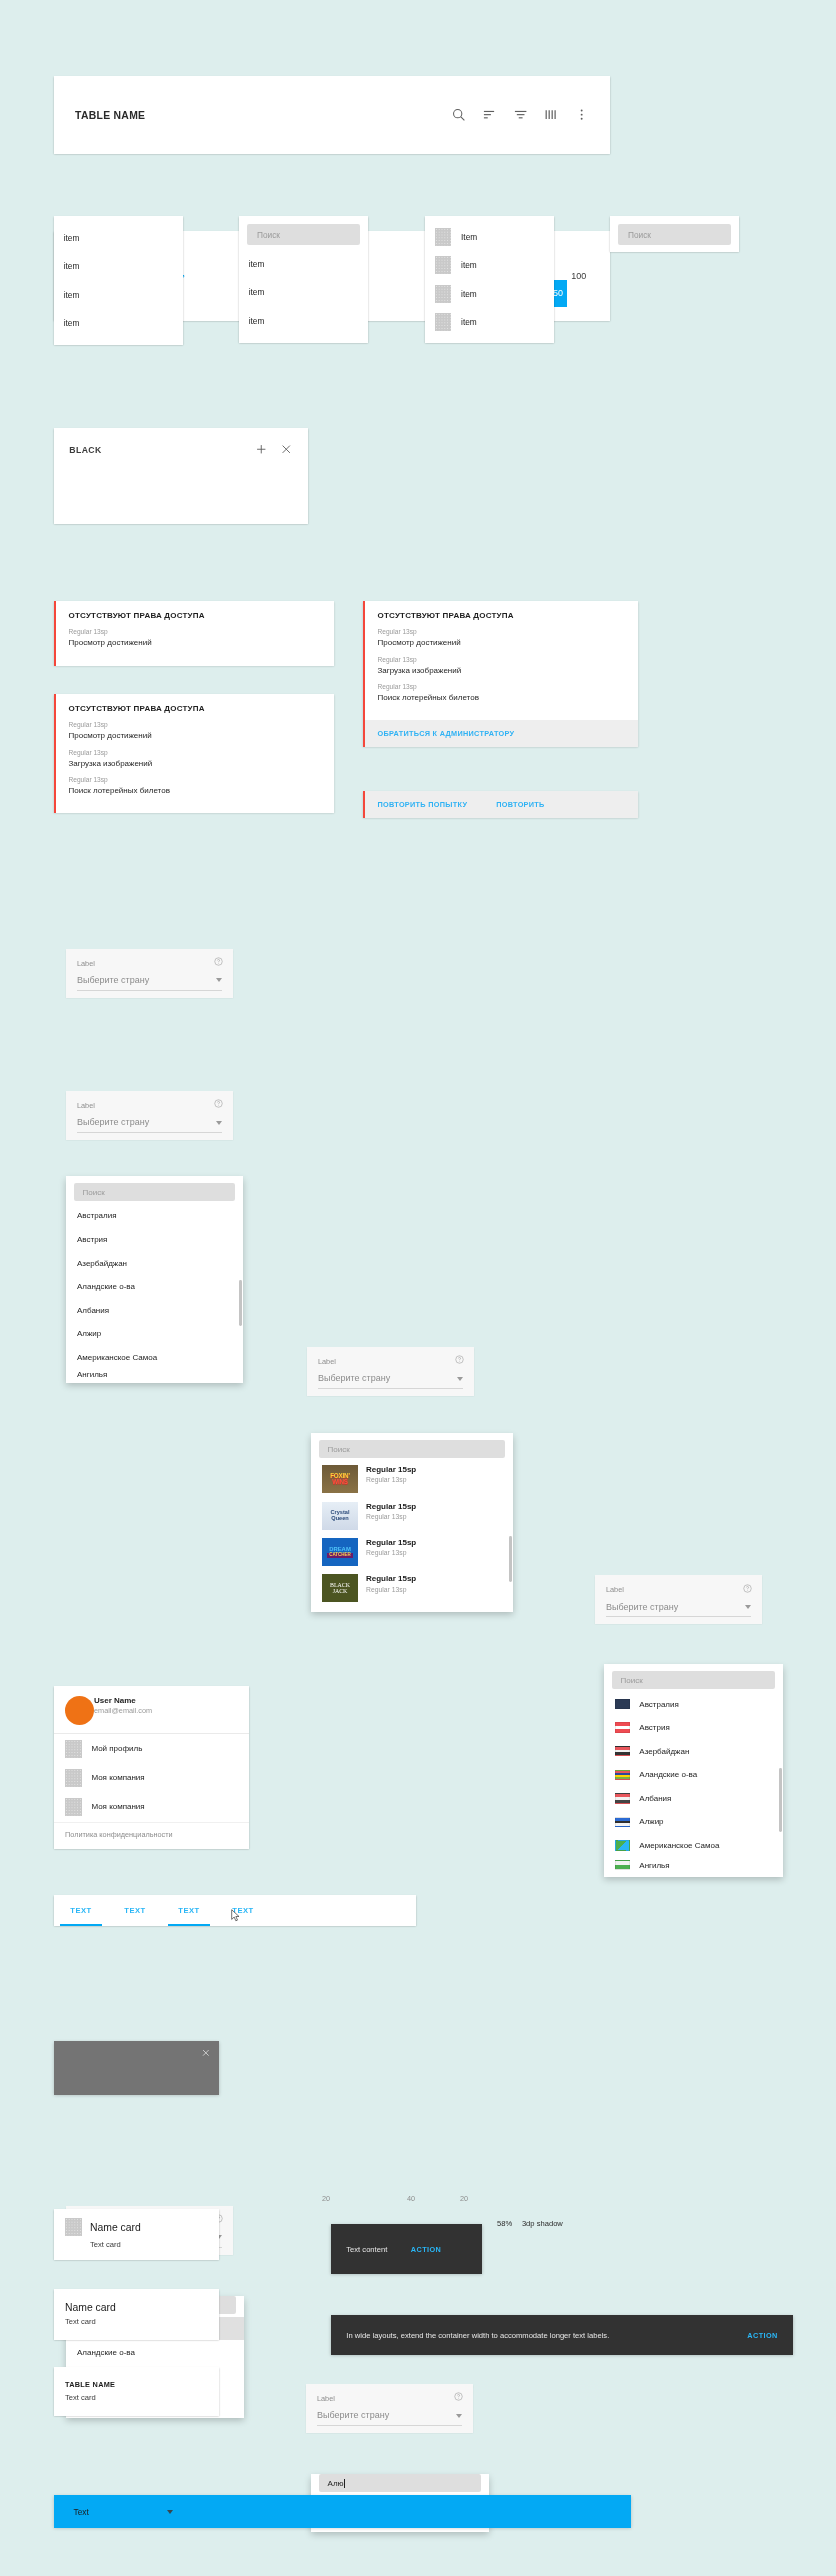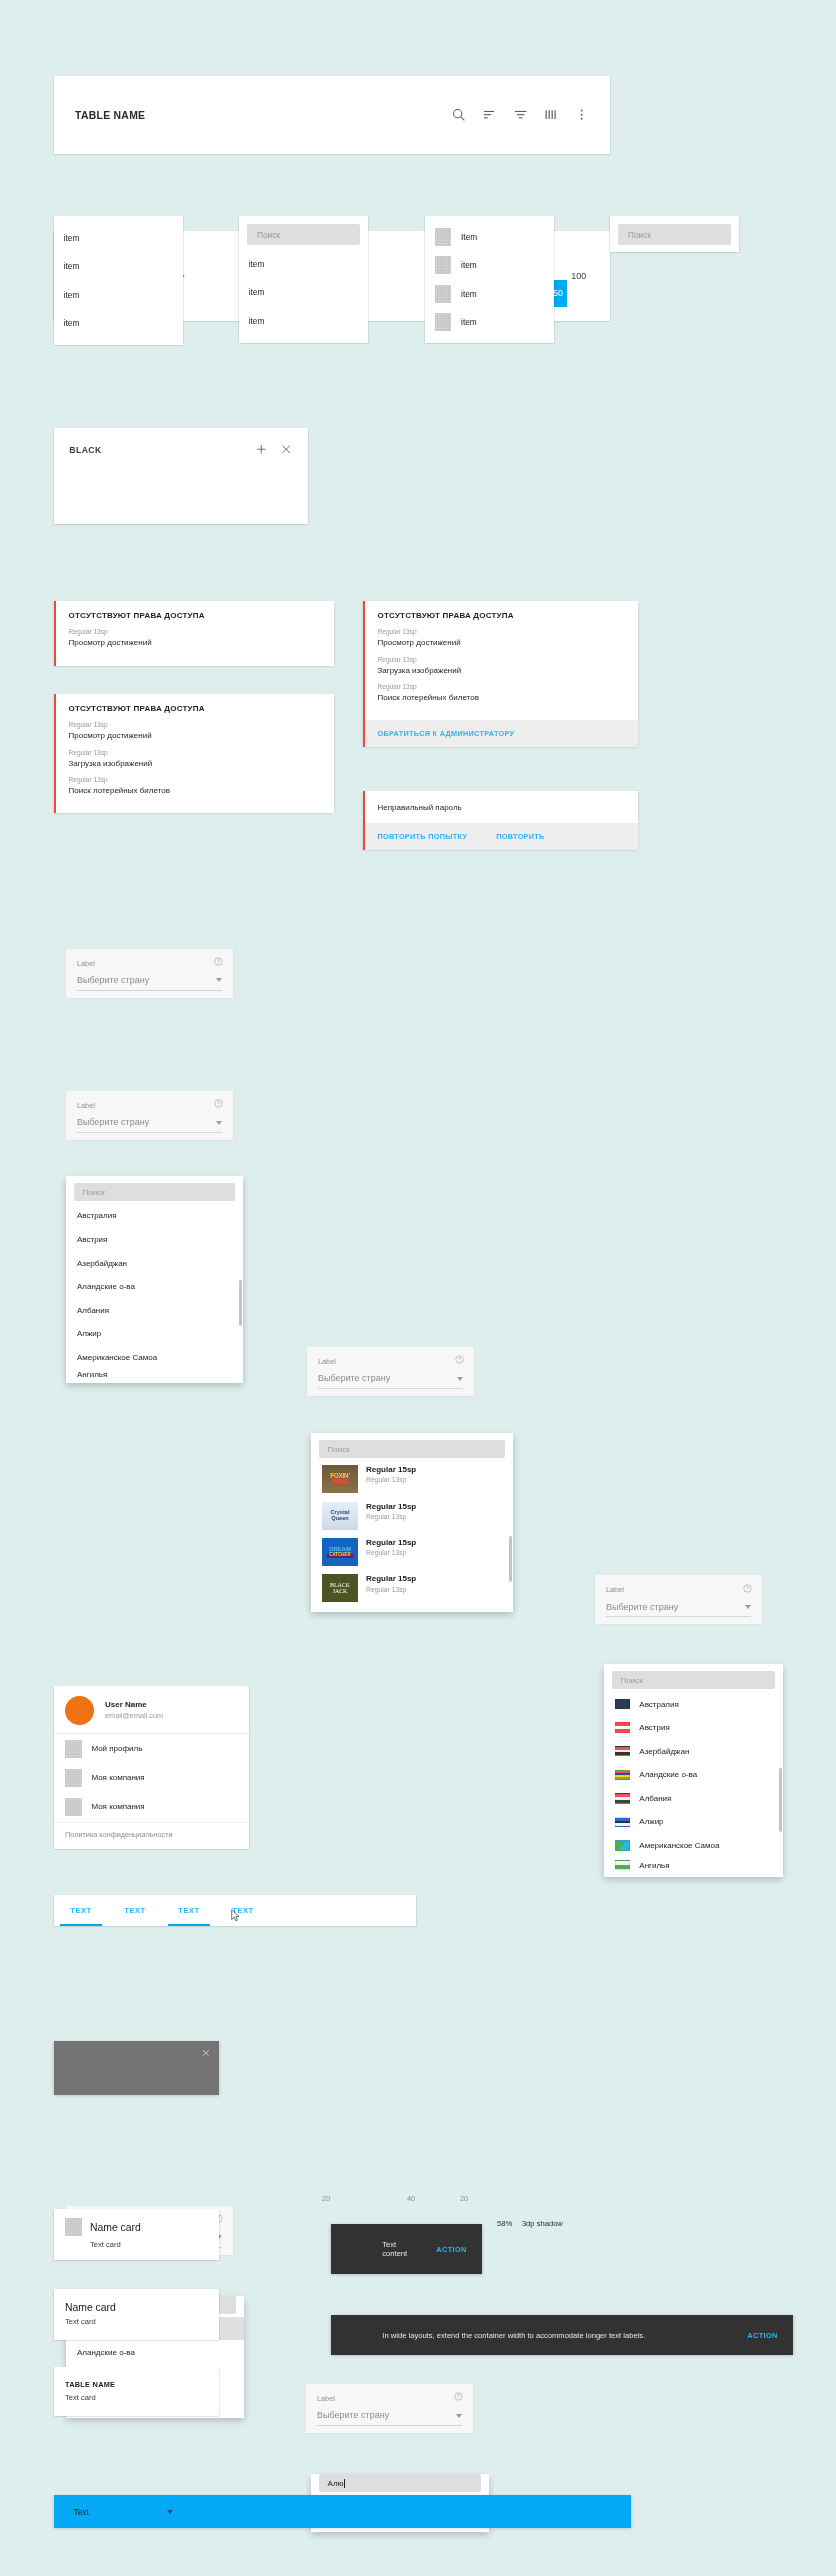--- a/index.html
+++ b/index.html
@@ -121,21 +121,21 @@
   .flag { width: 15.3px; height: 10.4px; margin-right: 9px; flex: 0 0 auto; border: 0.3px solid rgba(0,0,0,.08); }
 
   .gd-item { display: flex; padding: 4.2px 11px; gap: 8px; }
   .gd-thumb { width: 36px; height: 28px; flex: 0 0 auto; position: relative; overflow: hidden; }
   .gd-thumb .gt { position:absolute; inset:0; display:flex; align-items:center; justify-content:center; flex-direction:column; }
   .gd-txt .p { font-size: 8px; font-weight: 700; color: #1b1b1b; }
   .gd-txt .s { font-size: 6.8px; color: #9b9b9b; margin-top: 2.1px; }
 
   
   #profile-card { left: 54px; top: 1686px; width: 195px; }
-  .pc-head { display: flex; align-items: center; gap: 11px; padding: 9.7px 11px 8.3px; border-bottom: 0.7px solid #eaeaea; }
+  .pc-head { display: flex; padding: 9.7px 11px 8.3px; border-bottom: 0.7px solid #eaeaea; }
   .avatar { width: 29px; height: 29px; border-radius: 50%; background: #ef7215; flex: 0 0 auto; }
   .pc-name { font-size: 8px; font-weight: 700; color: #1d1d1d; }
   .pc-mail { font-size: 7.3px; color: #9a9a9a; margin-top: 1.4px; }
   .pc-item { display: flex; align-items: center; gap: 9.7px; padding: 5.6px 11px; font-size: 8px; color: #1c1c1c; }
   .pc-foot { padding: 7.6px 11px 9.7px; font-size: 7.3px; color: #8d8d8d; border-top: 0.7px solid #f0f0f0; }
 
   
   #tabs-bar { left: 54px; top: 1895px; width: 362px; height: 31px; display: flex; align-items: stretch; }
   .tab { flex: 0 0 auto; width: 54px; display: flex; align-items: center; justify-content: center;
     font-size: 7.6px; font-weight: 700; letter-spacing: 0.5px; color: #29b6f6; position: relative; cursor: pointer; }
@@ -156,21 +156,21 @@
   .nc-title-lg { font-size: 10.4px; color: #1b1b1b; }
   .nc-title-sm { font-size: 7.3px; font-weight: 700; letter-spacing: 0.3px; color: #1b1b1b; }
   .nc-sub { font-size: 7.6px; color: #3a3a3a; margin-top: 4.2px; }
 
   
   #spec-ticks { left: 322px; top: 2194px; width: 209px; font-size: 7.3px; color: #8e8e8e; }
   #spec-ticks span { position: absolute; }
 
   
   .snack { background: #323232; box-shadow: 0 1.4px 3.5px rgba(0,0,0,.26); display: flex; align-items: center; }
-  .snack .txt { color: #e8e8e8; font-size: 7.6px; margin-left: 36px; }
+  .snack .txt { color: #e8e8e8; font-size: 7.6px; }
   .snack .act { color: #29b6f6; font-size: 7.3px; font-weight: 700; letter-spacing: 0.4px; cursor: pointer; }
 
   #snack-note { left: 497px; top: 2219px; font-size: 7.6px; color: #2c2c2c; display:flex; gap: 9.7px; }
 
   
   #blue-bar { left: 54px; top: 2495px; width: 577px; height: 33px; background: #03a9f4;
     box-shadow: 0 1.4px 3.5px rgba(0,0,0,.2); display: flex; align-items: center; padding: 0 19.5px; }
   #blue-bar .t { font-size: 8.3px; color: #1d1d1d; }
   #blue-bar .c { margin-left: 78px; width: 0; height: 0;
     border-left: 3.5px solid transparent; border-right: 3.5px solid transparent; border-top: 4.2px solid #37474f; }
@@ -330,23 +330,20 @@
       <div class="val">Загрузка изображений</div>
       <div class="meta">Regular 13sp</div>
       <div class="val">Поиск лотерейных билетов</div>
     </div>
     <div class="actions">
       <a>ОБРАТИТЬСЯ К АДМИНИСТРАТОРУ</a>
     </div>
   </div>
 
   <div class="abs alert" style="left:363px; top:791px; width:275px;">
-    <div class="body" style="padding:11px 12.5px 9.7px;">
-      <div class="val" style="margin-bottom:0;">Неправильный пароль</div>
-    </div>
     <div class="actions">
       <a>ПОВТОРИТЬ ПОПЫТКУ</a>
       <a>ПОВТОРИТЬ</a>
     </div>
   </div>
 
   <div class="abs select-box" style="left:66px; top:949px; width:167px;">
     <span class="help-icon">
       <svg viewBox="0 0 24 24" fill="none" stroke="currentColor" stroke-width="1.6">
           <circle cx="12" cy="12" r="10"></circle>

